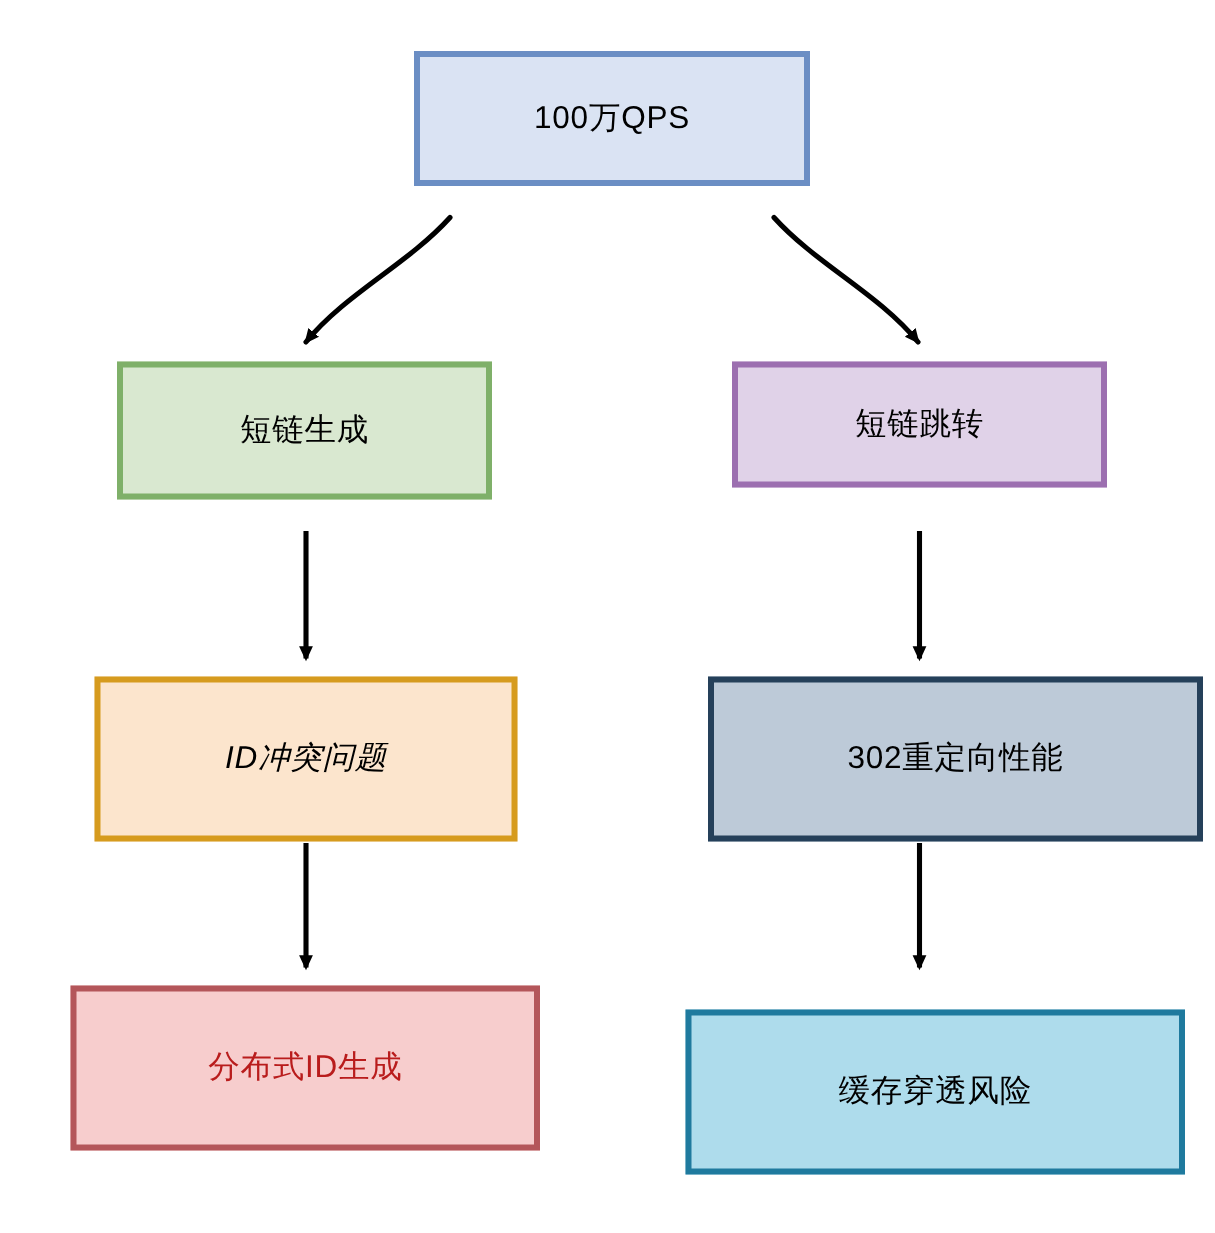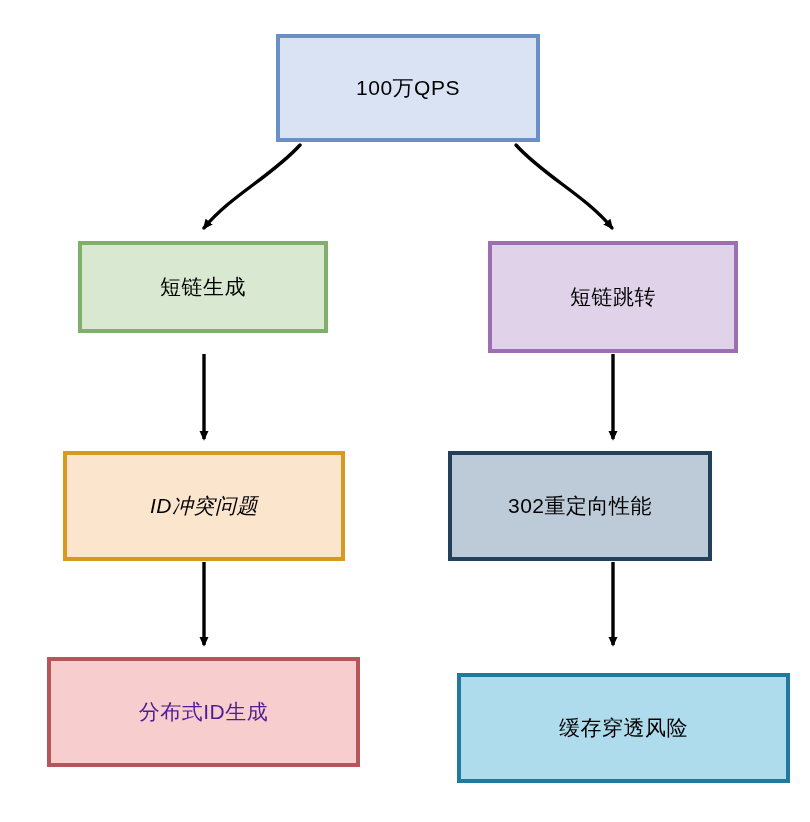--- a/index.html
+++ b/index.html
@@ -37,25 +37,25 @@
   }
   .node-label {
     font-size: 21px;
     line-height: 1.2;
     color: #000000;
     letter-spacing: 0.5px;
     white-space: nowrap;
     font-weight: 400;
   }
   
-  #node-root      { left: 276px; top: 34px;  width: 264px; height: 108px; }
+  #node-root      { left: 276px; top: 34px;  width: 264px; height: 90px; }
   #node-gen       { left: 78px;  top: 241px; width: 250px; height: 92px; }
-  #node-redirect  { left: 488px; top: 241px; width: 250px; height: 112px; text-align: center; }
+  #node-redirect  { left: 488px; top: 241px; width: 250px; height: 84px; text-align: center; }
   #node-idconf    { left: 63px;  top: 451px; width: 282px; height: 110px; }
-  #node-perf302   { left: 448px; top: 451px; width: 264px; height: 110px; }
+  #node-perf302   { left: 472px; top: 451px; width: 330px; height: 110px; }
   #node-distid    { left: 47px;  top: 657px; width: 313px; height: 110px; }
   #node-cachepen  { left: 457px; top: 657px; width: 333px; height: 110px; }
 </style>
 </head>
 <body>
 
 <div id="diagram-canvas" style="background: rgb(255, 255, 255);">
 
   <svg id="edge-layer" viewBox="0 0 810 822" width="810" height="822" xmlns="http://www.w3.org/2000/svg">
     <defs>
@@ -91,20 +91,20 @@
 
   <div class="node" id="node-idconf" style="border-color: rgb(214, 155, 30); background-color: rgb(252, 229, 205); font-style: italic;">
     <span class="node-label" style="color: rgb(0, 0, 0);">ID冲突问题</span>
   </div>
 
   <div class="node" id="node-perf302" style="border-color: rgb(37, 64, 90); background-color: rgb(189, 202, 216);">
     <span class="node-label" style="color: rgb(0, 0, 0);">302重定向性能</span>
   </div>
 
   <div class="node" id="node-distid" style="border-color: rgb(180, 86, 90); background-color: rgb(247, 205, 205);">
-    <span class="node-label" style="color: #4c1d95;">分布式ID生成</span>
+    <span class="node-label" style="color: #b91c1c;">分布式ID生成</span>
   </div>
 
   <div class="node" id="node-cachepen" style="border-color: rgb(31, 122, 158); background-color: rgb(174, 220, 236); margin-top: 16px;">
     <span class="node-label" style="color: rgb(0, 0, 0);">缓存穿透风险</span>
   </div>
 
 </div>
 
 </body></html>

